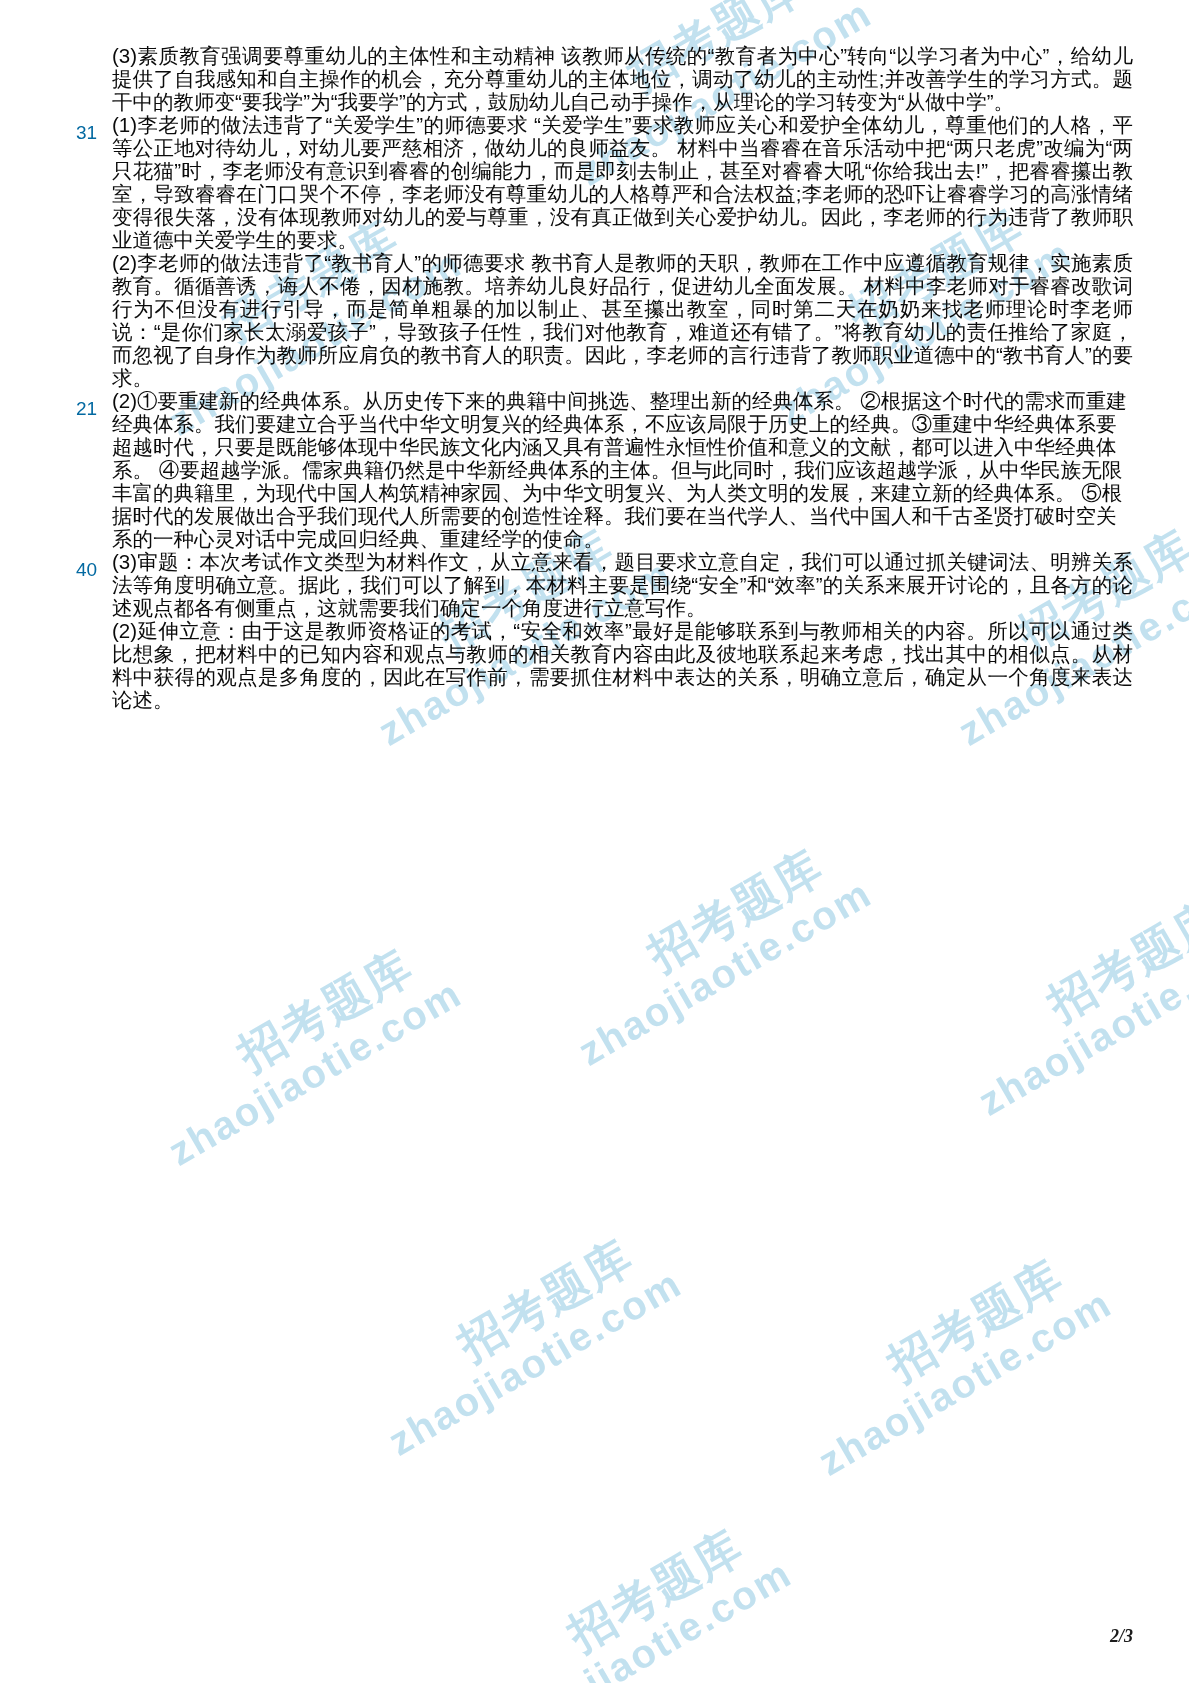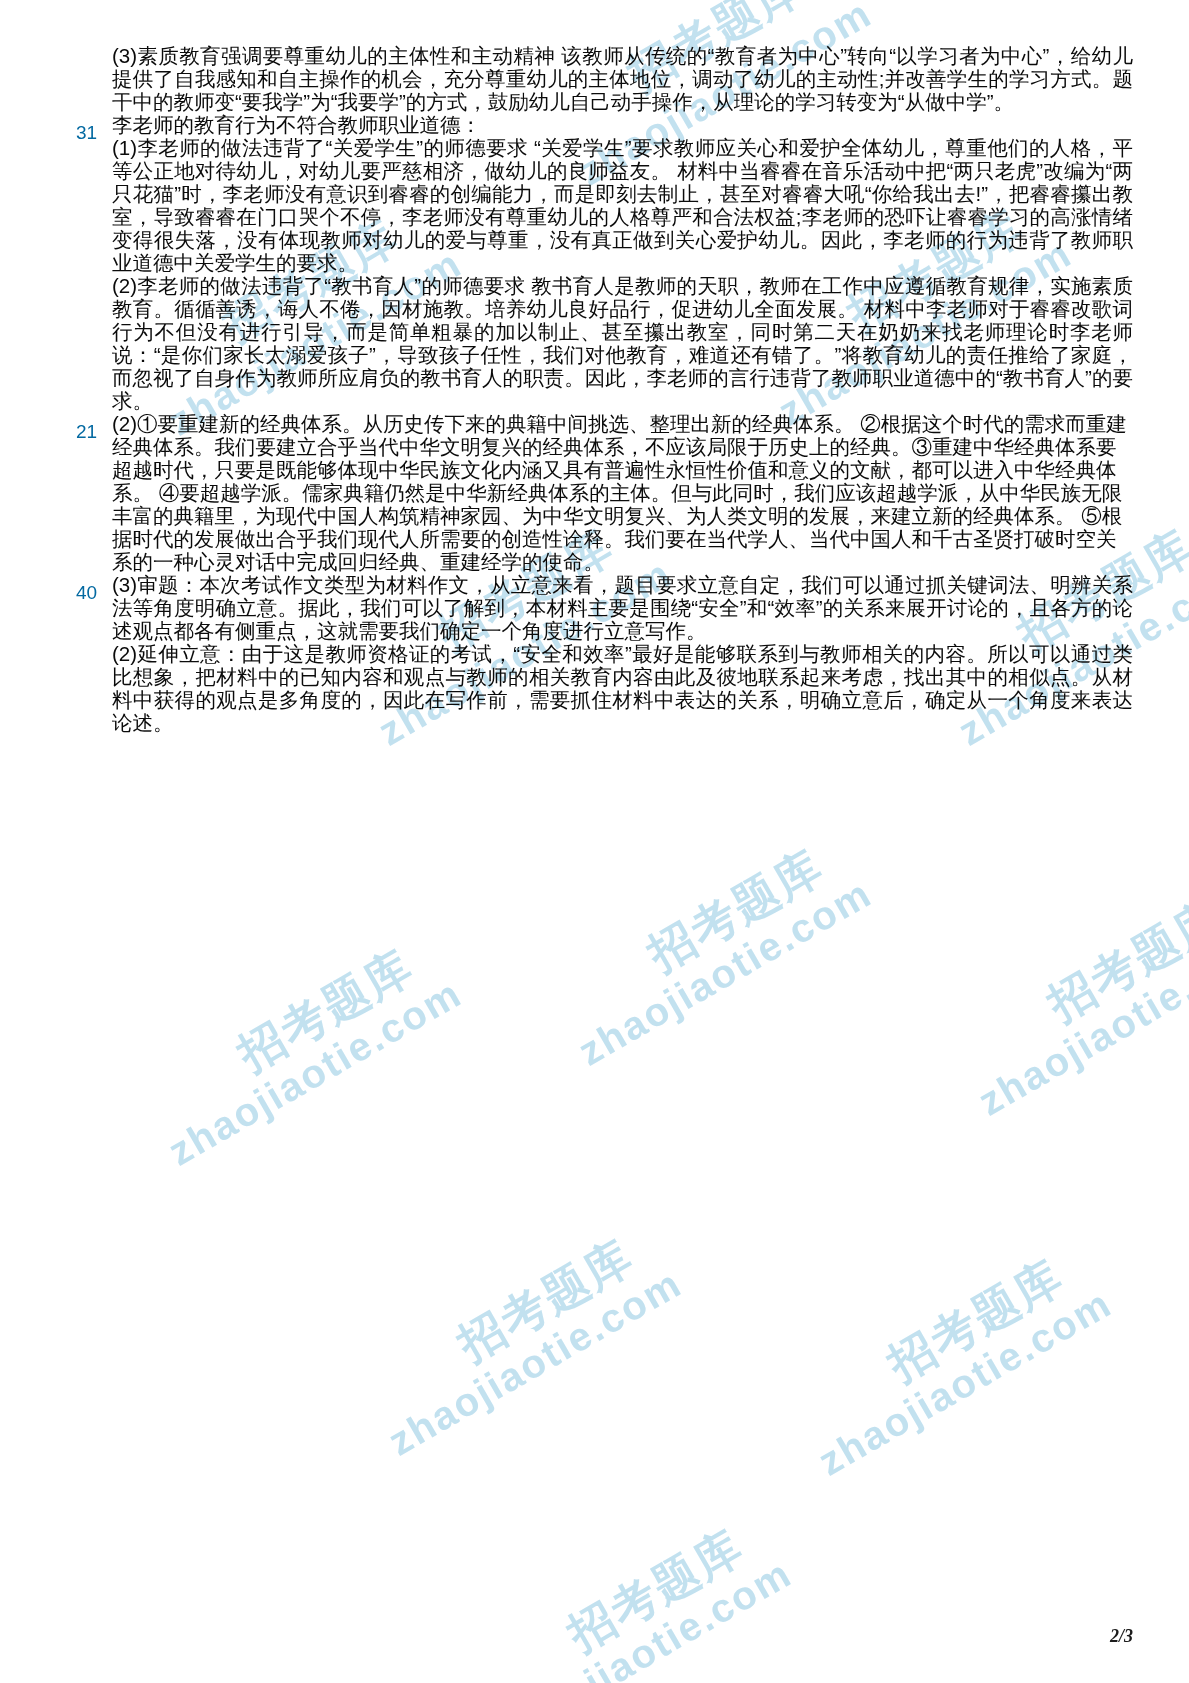--- a/index.html
+++ b/index.html
@@ -127,21 +127,20 @@
 
   <div class="block">
         <div class="qnum"></div>
         <div class="qbody">
           <p class="line">(3)素质教育强调要尊重幼儿的主体性和主动精神 该教师从传统的“教育者为中心”转向“以学习者为中心”，给幼儿提供了自我感知和自主操作的机会，充分尊重幼儿的主体地位，调动了幼儿的主动性;并改善学生的学习方式。题干中的教师变“要我学”为“我要学”的方式，鼓励幼儿自己动手操作，从理论的学习转变为“从做中学”。</p>
         </div>
       </div>
       <div class="block">
         <div class="qnum">31</div>
         <div class="qbody">
-          <p class="line">李老师的教育行为不符合教师职业道德：</p>
           <p class="line">(1)李老师的做法违背了“关爱学生”的师德要求 “关爱学生”要求教师应关心和爱护全体幼儿，尊重他们的人格，平等公正地对待幼儿，对幼儿要严慈相济，做幼儿的良师益友。 材料中当睿睿在音乐活动中把“两只老虎”改编为“两只花猫”时，李老师没有意识到睿睿的创编能力，而是即刻去制止，甚至对睿睿大吼“你给我出去!”，把睿睿攥出教室，导致睿睿在门口哭个不停，李老师没有尊重幼儿的人格尊严和合法权益;李老师的恐吓让睿睿学习的高涨情绪变得很失落，没有体现教师对幼儿的爱与尊重，没有真正做到关心爱护幼儿。因此，李老师的行为违背了教师职业道德中关爱学生的要求。</p>
           <p class="line">(2)李老师的做法违背了“教书育人”的师德要求 教书育人是教师的天职，教师在工作中应遵循教育规律，实施素质教育。循循善诱，诲人不倦，因材施教。培养幼儿良好品行，促进幼儿全面发展。 材料中李老师对于睿睿改歌词行为不但没有进行引导，而是简单粗暴的加以制止、甚至攥出教室，同时第二天在奶奶来找老师理论时李老师说：“是你们家长太溺爱孩子”，导致孩子任性，我们对他教育，难道还有错了。”将教育幼儿的责任推给了家庭，而忽视了自身作为教师所应肩负的教书育人的职责。因此，李老师的言行违背了教师职业道德中的“教书育人”的要求。</p>
         </div>
       </div>
       <div class="block">
         <div class="qnum">21</div>
         <div class="qbody">
           <p class="line last">(2)①要重建新的经典体系。从历史传下来的典籍中间挑选、整理出新的经典体系。 ②根据这个时代的需求而重建经典体系。我们要建立合乎当代中华文明复兴的经典体系，不应该局限于历史上的经典。③重建中华经典体系要超越时代，只要是既能够体现中华民族文化内涵又具有普遍性永恒性价值和意义的文献，都可以进入中华经典体系。 ④要超越学派。儒家典籍仍然是中华新经典体系的主体。但与此同时，我们应该超越学派，从中华民族无限丰富的典籍里，为现代中国人构筑精神家园、为中华文明复兴、为人类文明的发展，来建立新的经典体系。 ⑤根据时代的发展做出合乎我们现代人所需要的创造性诠释。我们要在当代学人、当代中国人和千古圣贤打破时空关系的一种心灵对话中完成回归经典、重建经学的使命。</p>
         </div>
       </div>

